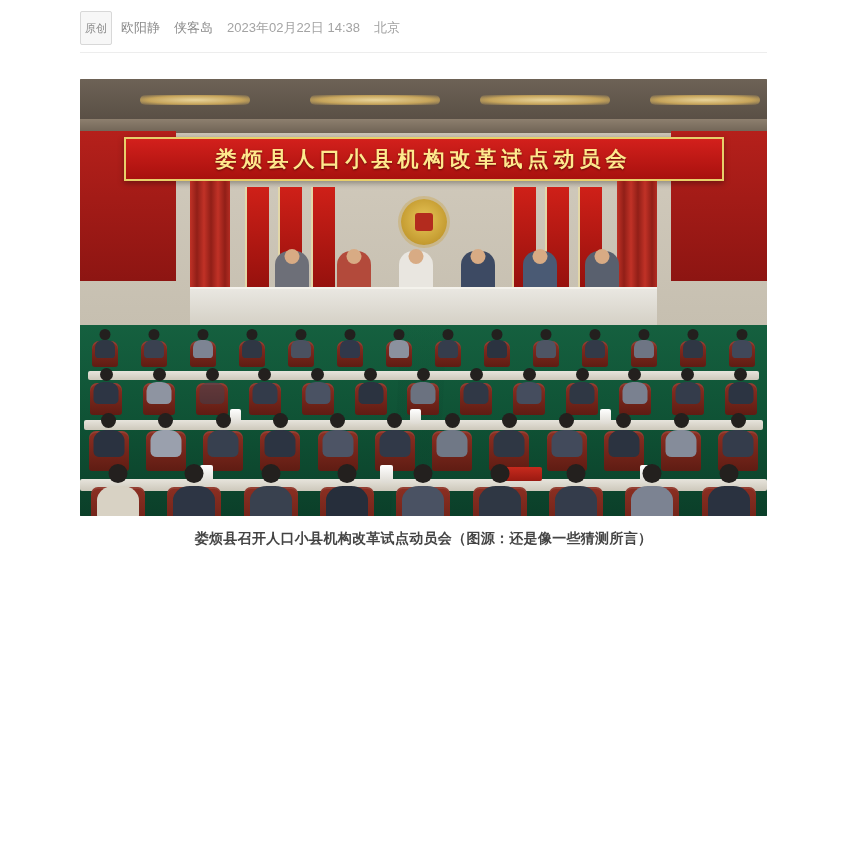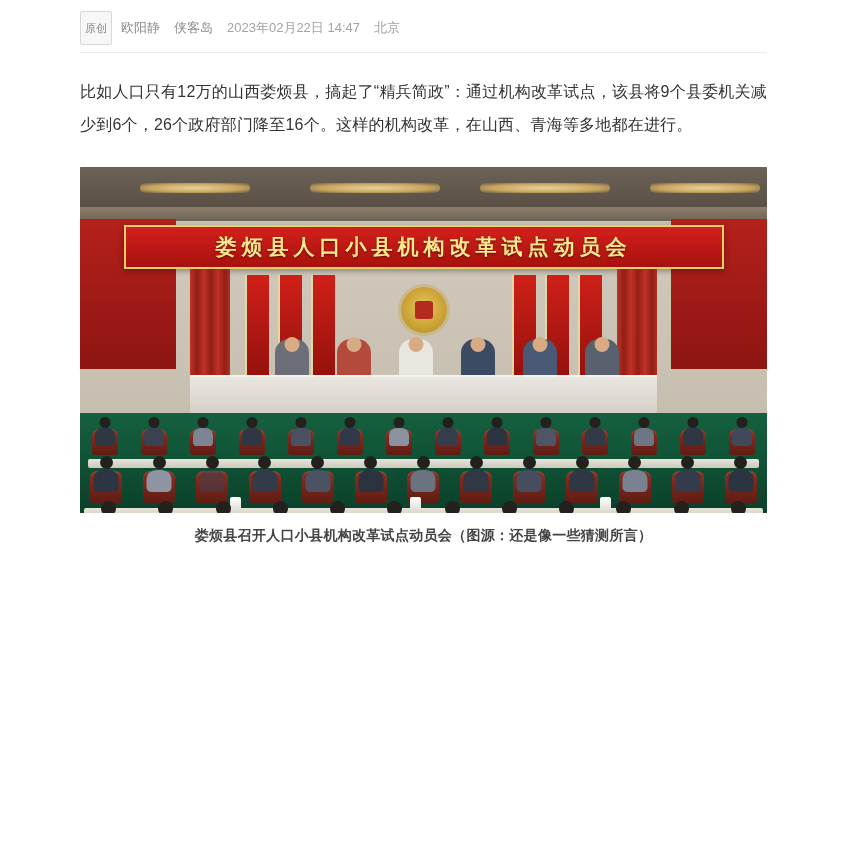--- a/index.html
+++ b/index.html
@@ -85,21 +85,21 @@
   }
   .body-text.first {
     margin-top: 26px;
   }
   .figure {
     margin: 26px 0 0 0;
     width: 100%;
   }
   .photo {
     width: 100%;
-    height: 346px;
+    height: 437px;
     position: relative;
     overflow: hidden;
     background: #2b2118;
     border-radius: 1px;
   }
   
   .stage-wall {
     position: absolute;
     left: 0; top: 0; right: 0;
     height: 246px;
@@ -295,27 +295,26 @@
 </head>
 <body>
 
 <div class="page">
 
 
   <div class="meta-row">
     <span class="meta-badge">原创</span>
     <span class="meta-author">欧阳静</span>
     <span class="meta-source">侠客岛</span>
-    <span class="meta-date">2023年02月22日 14:47</span>
+    <span class="meta-date">2023年02月22日 14:38</span>
     <span class="meta-location">北京</span>
   </div>
 
   <hr class="divider">
 
-  <p class="body-text">比如人口只有12万的山西娄烦县，搞起了“精兵简政”：通过机构改革试点，该县将9个县委机关减少到6个，26个政府部门降至16个。这样的机构改革，在山西、青海等多地都在进行。</p>
 
   <div class="figure">
     <div class="photo">
 
       <div class="stage-wall"></div>
       <div class="ceiling"></div>
       <div class="ceiling-light" style="left:60px;width:110px;"></div>
       <div class="ceiling-light" style="left:230px;width:130px;"></div>
       <div class="ceiling-light" style="left:400px;width:130px;"></div>
       <div class="ceiling-light" style="left:570px;width:110px;"></div>

